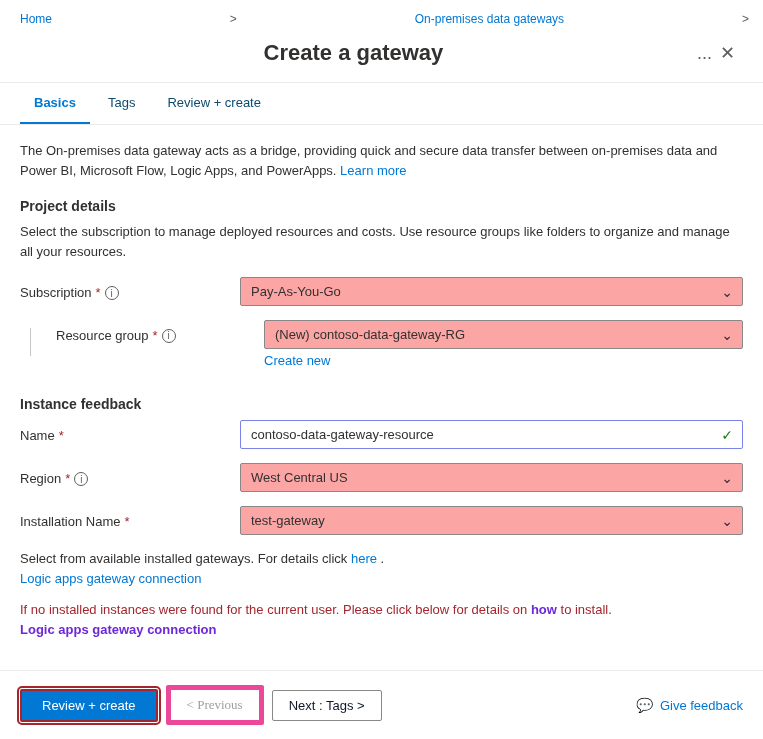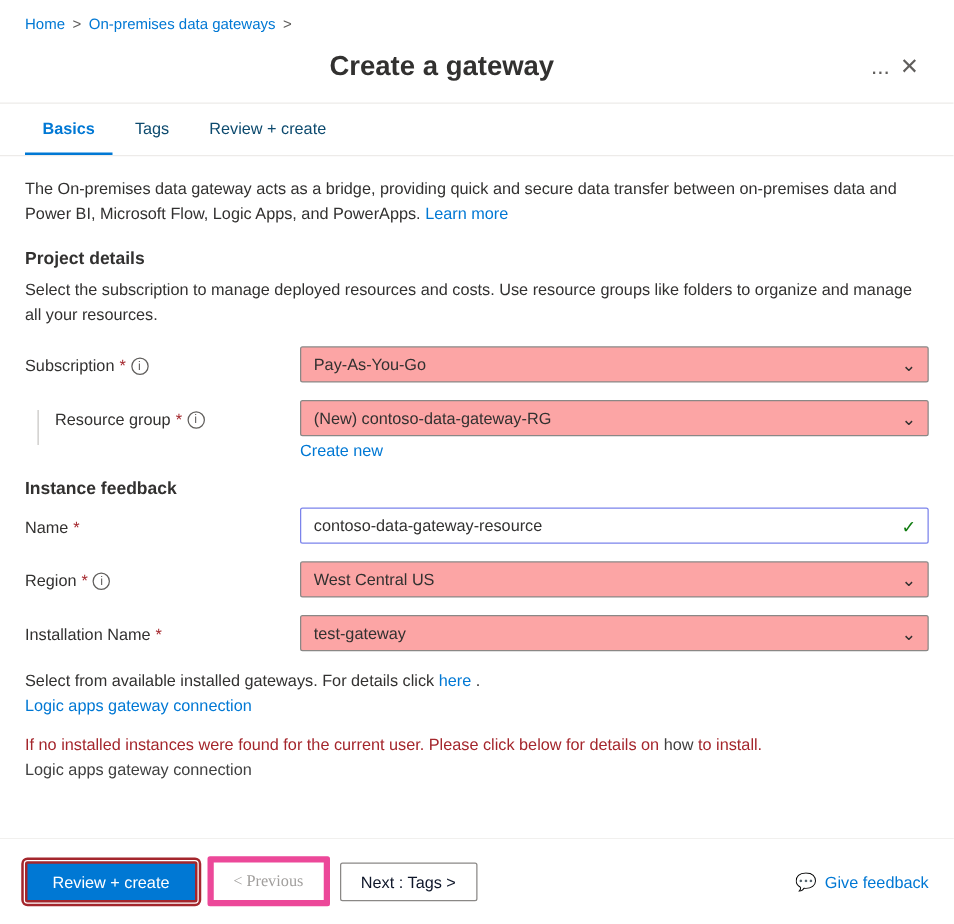--- a/index.html
+++ b/index.html
@@ -15,20 +15,21 @@
       padding: 0;
       position: relative;
     }
     
     .breadcrumb {
       display: flex;
       align-items: center;
       padding: 12px 8px 8px 20px;
       font-size: 12px;
       color: #605e5c;
+      justify-content: space-between;
     }
     .breadcrumb a {
       color: #0078d4;
       text-decoration: none;
     }
     .breadcrumb .sep {
       margin: 0 6px;
       color: #605e5c;
     }
     
@@ -194,21 +195,22 @@
       right: 10px;
       top: 50%;
       transform: translateY(-50%);
       color: #107c10;
       font-size: 14px;
     }
     
     .resource-group-row {
       display: flex;
       align-items: flex-start;
-      margin-bottom: 14px;
+      margin-bottom: 28px;
+      gap: 12px;
     }
     .indent-line {
       width: 24px;
       flex-shrink: 0;
       padding-top: 8px;
       display: flex;
       align-items: flex-start;
     }
     .indent-line::before {
       content: '';
@@ -244,22 +246,23 @@
       color: #0078d4;
       text-decoration: none;
     }
     .warning-message {
       font-size: 13px;
       color: #a4262c;
       margin-top: 12px;
       line-height: 1.5;
     }
     .warning-message a {
-      color: #404040;
+      color: #6d28d9;
       text-decoration: none;
+      font-weight: bold;
     }
     
     .footer {
       position: fixed;
       bottom: 0;
       left: 0;
       width: 763px;
       background: #fff;
       border-top: 1px solid #edebe9;
       padding: 14px 20px;

